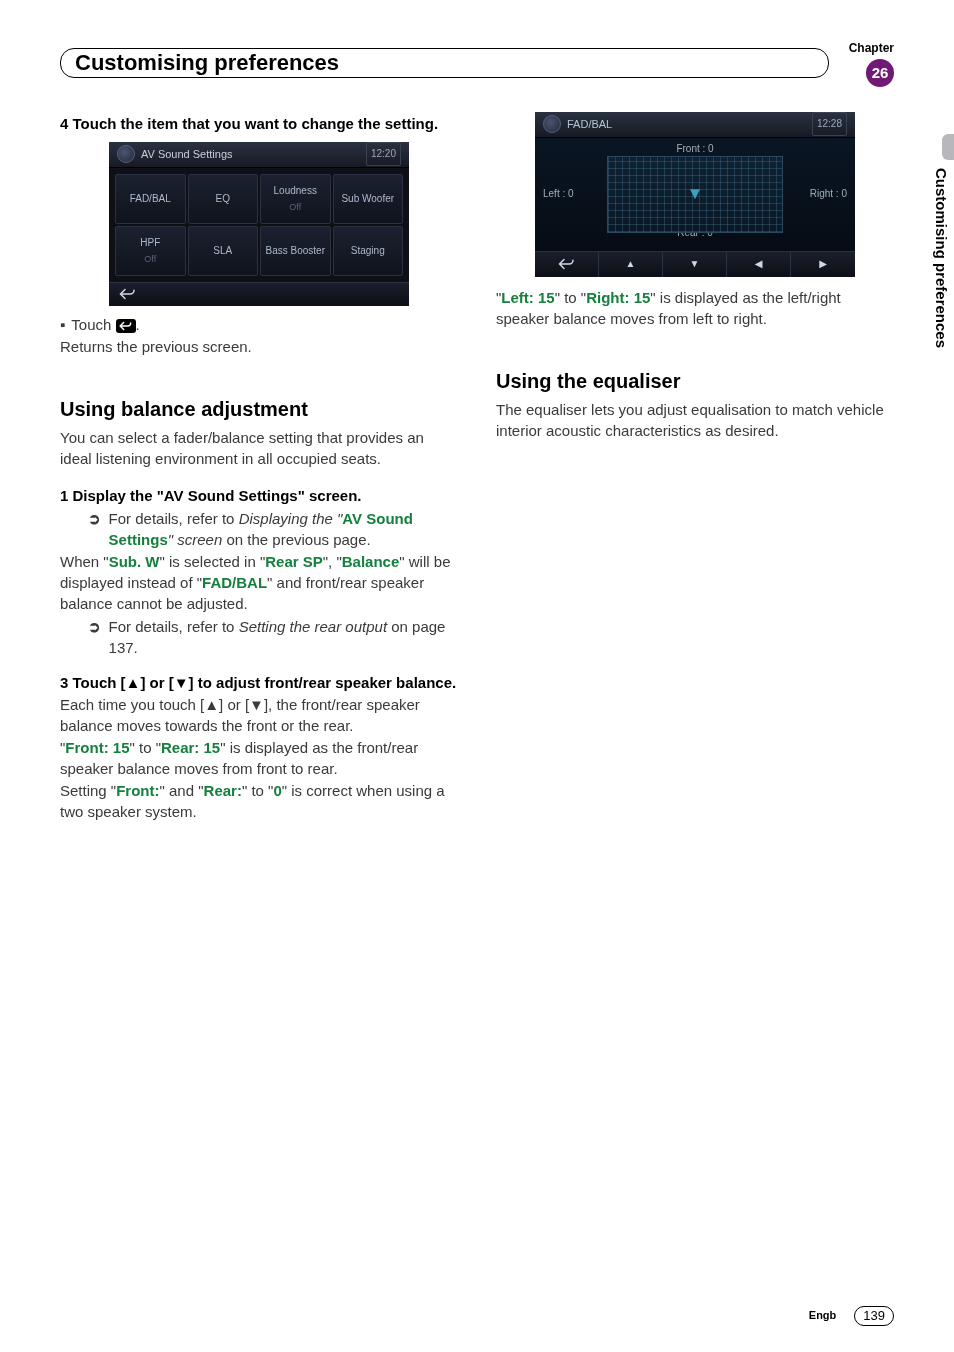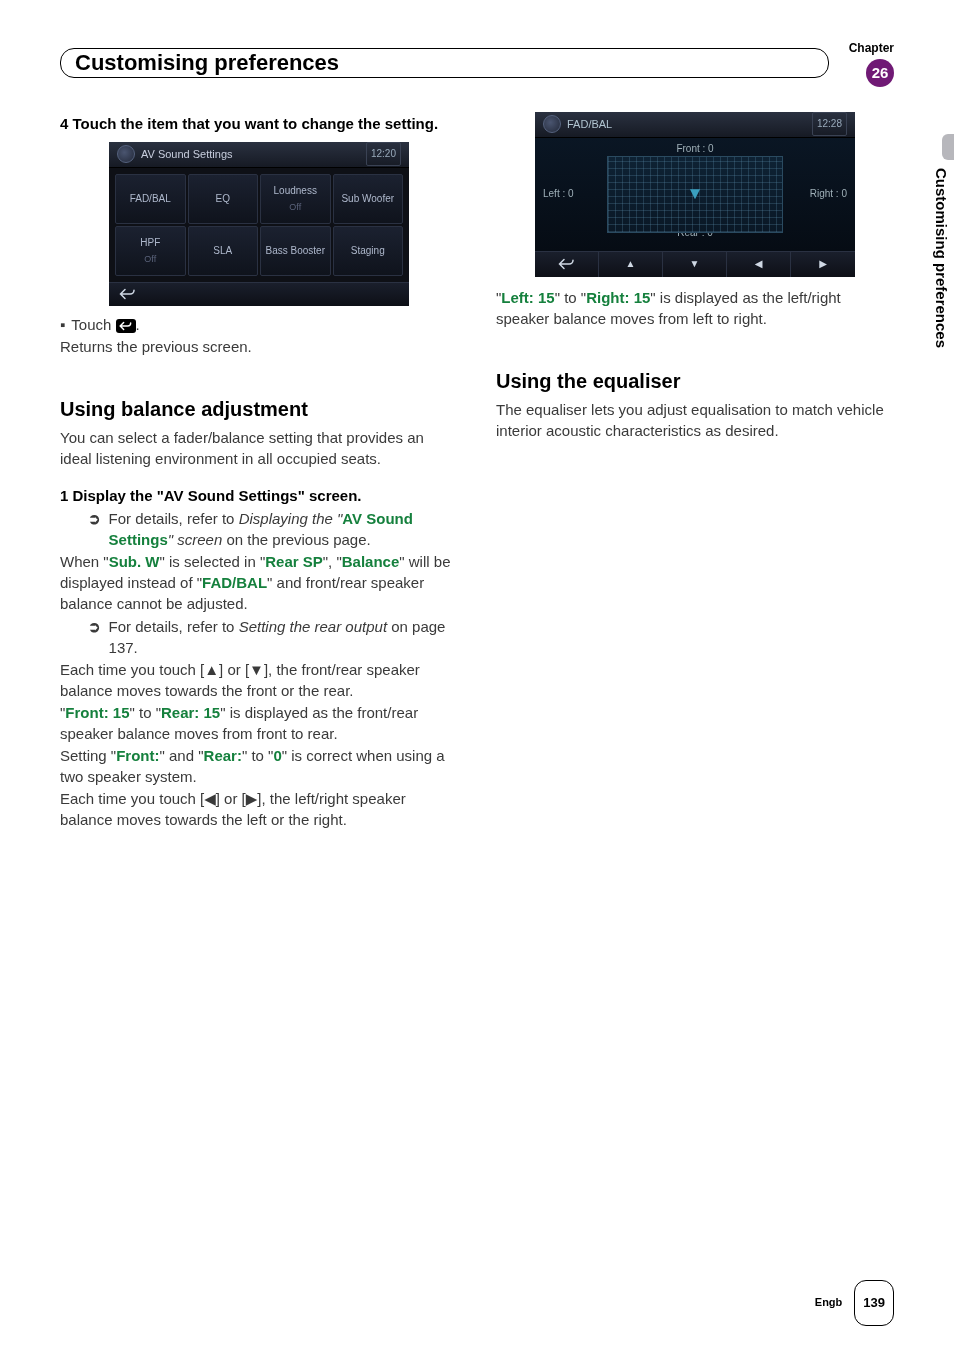--- a/index.html
+++ b/index.html
@@ -150,26 +150,26 @@
     font-weight: bold; font-size: 15px;
     padding: 4px 2px;
   }
   .side-cap {
     position:absolute; right:0; top:134px; width:12px; height:26px;
     background:#b7b7bc; border-radius: 6px 0 0 6px;
   }
 
   .footer {
     position: absolute; bottom: 26px; right: 60px; left: 60px;
-    display: flex; justify-content: flex-end; align-items: center; gap: 12px;
+    display: flex; justify-content: flex-end; align-items: center; gap: 18px;
     font-size: 13px;
   }
   .page-num {
     border: 1.5px solid #000; border-radius: 12px;
-    padding: 13px 8px; font-weight: bold;
+    padding: 0 8px; font-weight: normal;
   }
   .langcode { font-weight:bold; font-size:11px; }
   p { margin: 1px 0; }
 </style>
 </head>
 <body>
 
 <div class="side-cap"></div>
 <div class="side-tab">Customising preferences</div>
 
@@ -252,25 +252,25 @@
         <span class="ref-icon">➲</span>
         <span><span>For details, refer to </span><span class="italic">Displaying the "</span><span class="strong">AV Sound Settings</span><span class="italic">" screen</span><span> on the previous page.</span></span>
       </div>
 
       <p class="body-text"><span>When "</span><span class="strong">Sub. W</span><span>" is selected in "</span><span class="strong">Rear SP</span><span>", "</span><span class="strong">Balance</span><span>" will be displayed instead of "</span><span class="strong">FAD/BAL</span><span>" and front/rear speaker balance cannot be adjusted.</span></p>
       <div class="ref-row">
         <span class="ref-icon">➲</span>
         <span><span>For details, refer to </span><span class="italic">Setting the rear output</span><span> on page 137.</span></span>
       </div>
 
+      <p class="step-bold" style="margin-top:14px">3    Touch [▲] or [▼] to adjust front/rear speaker balance.</p>
       <p class="body-text">Each time you touch [▲] or [▼], the front/rear speaker balance moves towards the front or the rear.</p>
       <p class="body-text"><span>"</span><span class="strong">Front: 15</span><span>" to "</span><span class="strong">Rear: 15</span><span>" is displayed as the front/rear speaker balance moves from front to rear.</span></p>
       <p class="body-text"><span>Setting "</span><span class="strong">Front:</span><span>" and "</span><span class="strong">Rear:</span><span>" to "</span><span class="strong">0</span><span>" is correct when using a two speaker system.</span></p>
 
-      <p class="body-text">Each time you touch [◀] or [▶], the left/right speaker balance moves towards the left or the right.</p>
     </div>
 
     <div class="col">
 
       <div class="screenshot ss2">
         <div class="ss-header">
           <div class="ss-title-group">
             <div class="ss-gear"></div>
             <span>FAD/BAL</span>
           </div>

